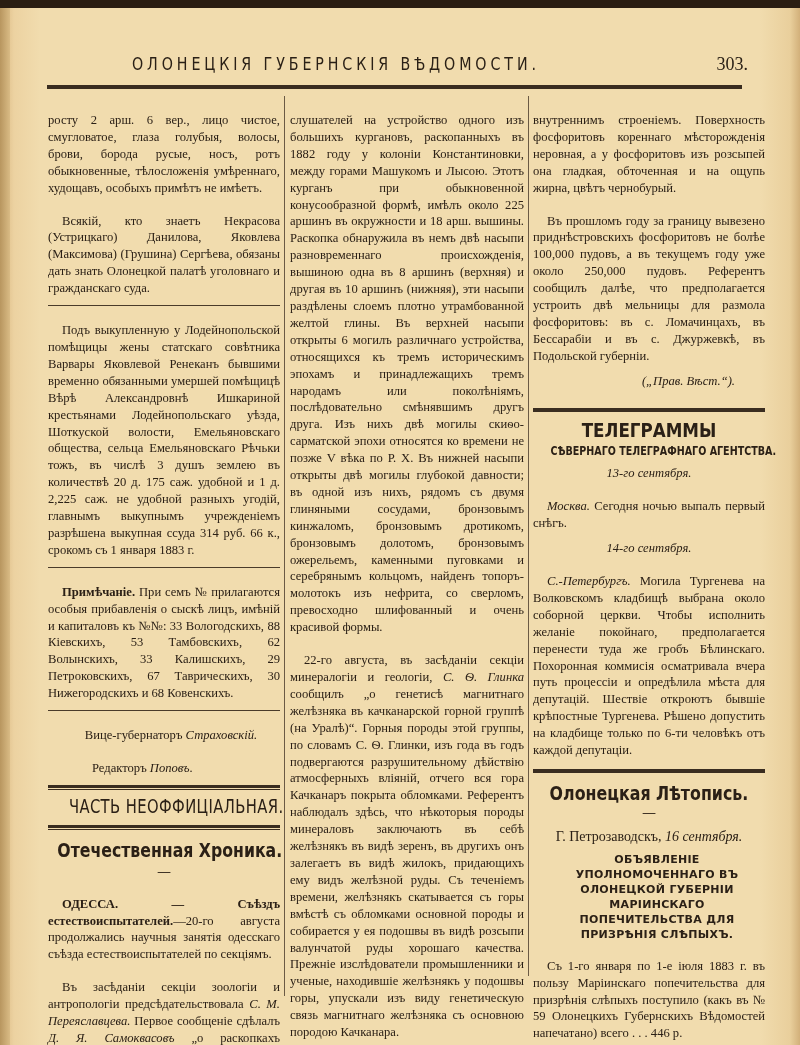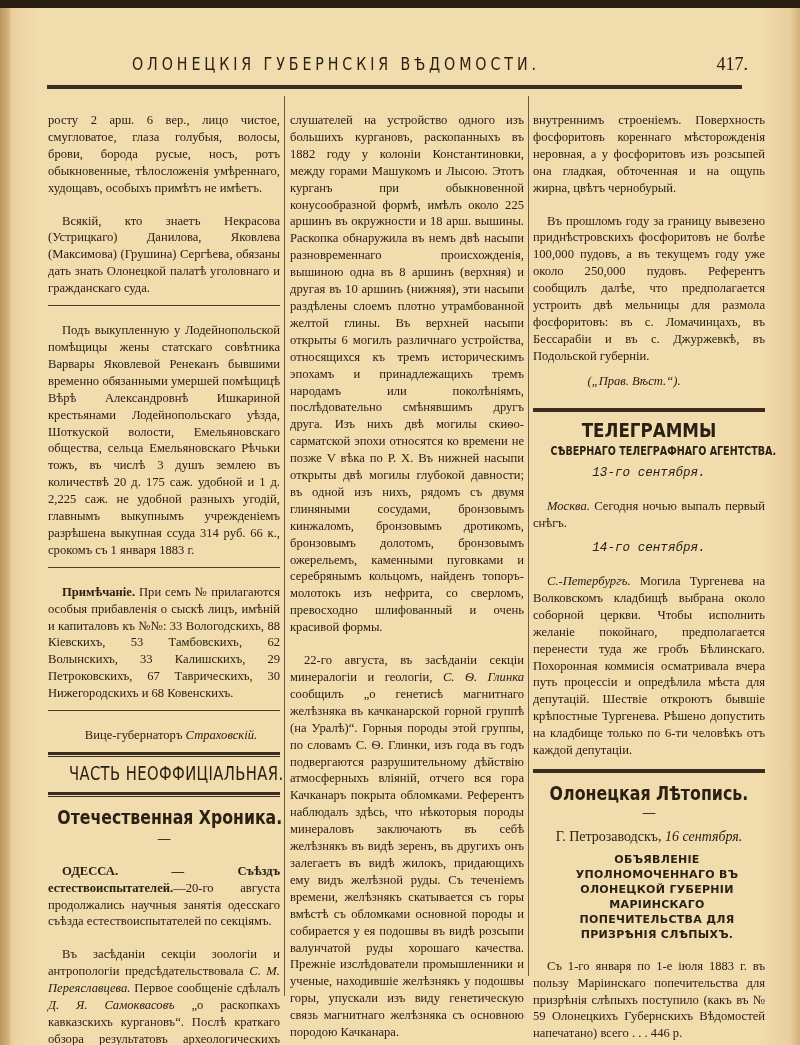--- a/index.html
+++ b/index.html
@@ -67,51 +67,52 @@
     transform: scaleX(0.82); white-space: nowrap;
   }
   .chronicle-title {
     text-align: center; font-family: "DejaVu Sans Condensed", "DejaVu Sans", sans-serif;
     font-weight: bold; font-size: 19px; margin: 12px 0 4px 0; white-space: nowrap;
     transform: scaleX(0.92);
   }
   .dash { text-align: center; font-weight: bold; margin: 0 0 8px 0; }
   .tg-title { text-align: center; font-family: "DejaVu Sans", sans-serif; font-size: 19px; font-weight: bold; margin: 10px 0 4px 0; transform: scaleX(0.88); }
   .tg-sub { text-align: center; font-family: "DejaVu Sans Condensed", "DejaVu Sans", sans-serif; font-size: 12.5px; font-weight: bold; margin: 0 0 6px 0; transform: scaleX(0.85); white-space: nowrap; }
-  .date { text-align: center; font-style: italic; margin: 0 0 8px 0; font-family: Liberation Mono, monospace; }
-  .source { text-align: center; font-style: italic; padding-right: 30px; margin: 6px 0 18px 0; }
+  .date { text-align: center; font-style: italic; margin: 0 0 8px 0; }
+  .source { text-align: right; font-style: italic; padding-right: 30px; margin: 6px 0 18px 0; }
   .let-title { text-align: center; font-family: "DejaVu Sans Condensed", "DejaVu Sans", sans-serif; font-weight: bold; font-size: 20px; margin: 12px 0 2px 0; transform: scaleX(0.88); white-space: nowrap; }
   .city { text-align: center; font-size: 14px; margin: 4px 0 6px 0; }
   .city .it { }
   .notice { text-align: center; font-family: "DejaVu Sans", sans-serif; font-weight: bold; font-size: 11px; line-height: 15px; margin: 4px 0 8px 16px; letter-spacing: 0.3px; }
 </style>
 </head>
 <body>
 
 <div class="page">
   <div class="left-edge"></div>
 
   <div class="header">
     <span class="title">ОЛОНЕЦКІЯ ГУБЕРНСКІЯ ВѢДОМОСТИ.</span>
-    <span class="pagenum">417.</span>
+    <span class="pagenum">303.</span>
   </div>
   <div class="header-rule"></div>
 
   <div class="vrule vr1"></div>
   <div class="vrule vr2"></div>
 
   <div class="col col1">
     <p>росту 2 арш. 6 вер., лицо чистое, смугловатое, глаза голубыя, волосы, брови, борода русые, носъ, ротъ обыкновенные, тѣлосложенія умѣреннаго, худощавъ, особыхъ примѣтъ не имѣетъ.</p>
     <p class="ind">Всякій, кто знаетъ Некрасова (Устрицкаго) Данилова, Яковлева (Максимова) (Грушина) Сергѣева, обязаны дать знать Олонецкой палатѣ уголовнаго и гражданскаго суда.</p>
     <div class="rule-thin"></div>
     <p class="ind">Подъ выкупленную у Лодейнопольской помѣщицы жены статскаго совѣтника Варвары Яковлевой Ренеканъ бывшими временно обязанными умершей помѣщицѣ Вѣрѣ Александровнѣ Ишкариной крестьянами Лодейнопольскаго уѣзда, Шоткуской волости, Емельяновскаго общества, сельца Емельяновскаго Рѣчьки тожъ, въ числѣ 3 душъ землею въ количествѣ 20 д. 175 саж. удобной и 1 д. 2,225 саж. не удобной разныхъ угодій, главнымъ выкупнымъ учрежденіемъ разрѣшена выкупная ссуда 314 руб. 66 к., срокомъ съ 1 января 1883 г.</p>
     <div class="rule-thin"></div>
     <p class="ind"><span class="b">Примѣчаніе.</span> <span>При семъ № прилагаются особыя прибавленія о сыскѣ лицъ, имѣній и капиталовъ къ №№: 33 Вологодскихъ, 88 Кіевскихъ, 53 Тамбовскихъ, 62 Волынскихъ, 33 Калишскихъ, 29 Петроковскихъ, 67 Таврическихъ, 30 Нижегородскихъ и 68 Ковенскихъ.</span></p>
     <div class="rule-thin"></div>
     <p class="sign"><span>Вице-губернаторъ</span> <span class="it">Страховскій.</span></p>
+    <p class="sign2"><span>Редакторъ</span> <span class="it">Поповъ.</span></p>
     <div class="rule-double"></div>
     <div class="section-title">ЧАСТЬ НЕОФФИЦІАЛЬНАЯ.</div>
     <div class="rule-double"></div>
     <div class="chronicle-title">Отечественная Хроника.</div>
     <div class="dash">—</div>
     <p class="ind"><span class="b">ОДЕССА. — Съѣздъ естествоиспытателей.</span><span>—20-го августа продолжались научныя занятія одесскаго съѣзда естествоиспытателей по секціямъ.</span></p>
     <p class="ind"><span>Въ засѣданіи секціи зоологіи и антропологіи предсѣдательствовала </span><span class="it">С. М. Переяславцева.</span><span> Первое сообщеніе сдѣлалъ </span><span class="it">Д. Я. Самоквасовъ</span><span> „о раскопкахъ кавказскихъ кургановъ“. Послѣ краткаго обзора результатовъ археологическихъ изслѣдованій, произведенныхъ въ 1881 и 1882 годахъ въ пятигорскомъ округѣ, референтъ обратилъ вниманіе</span></p>
   </div>
 
   <div class="col col2">

